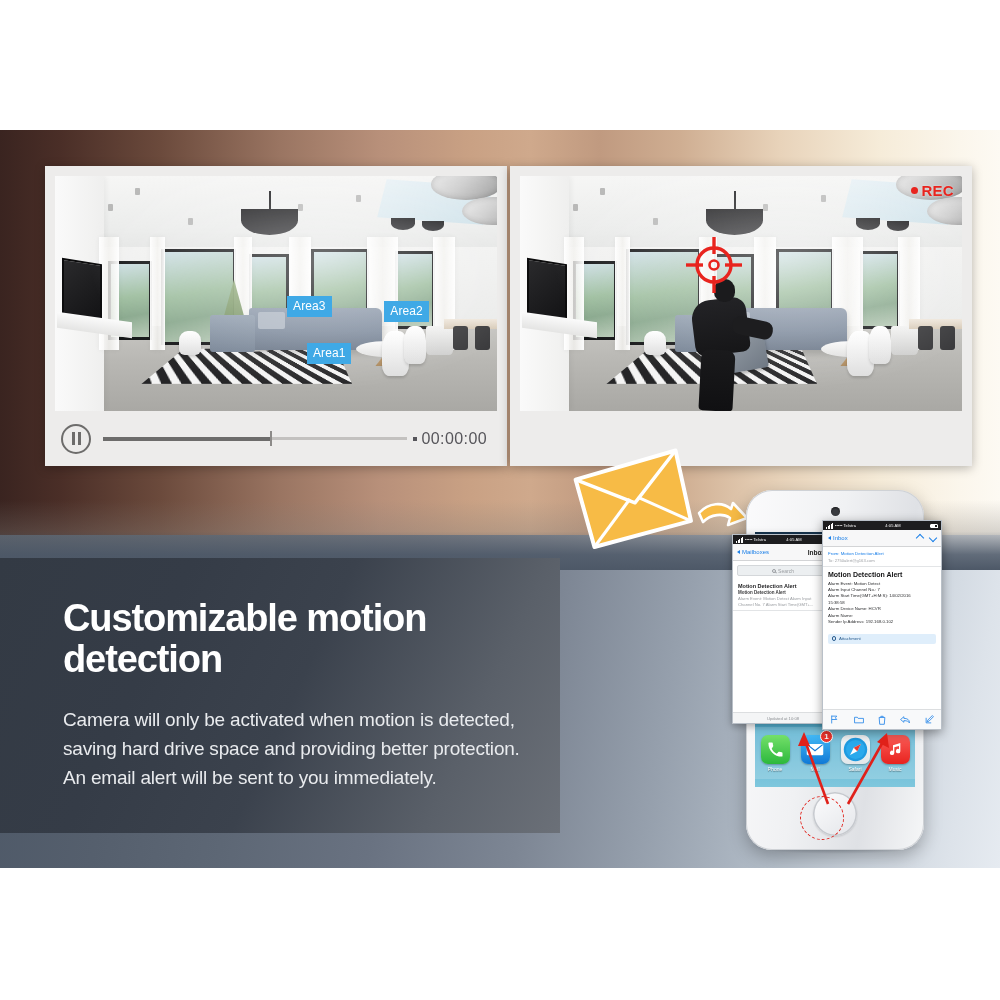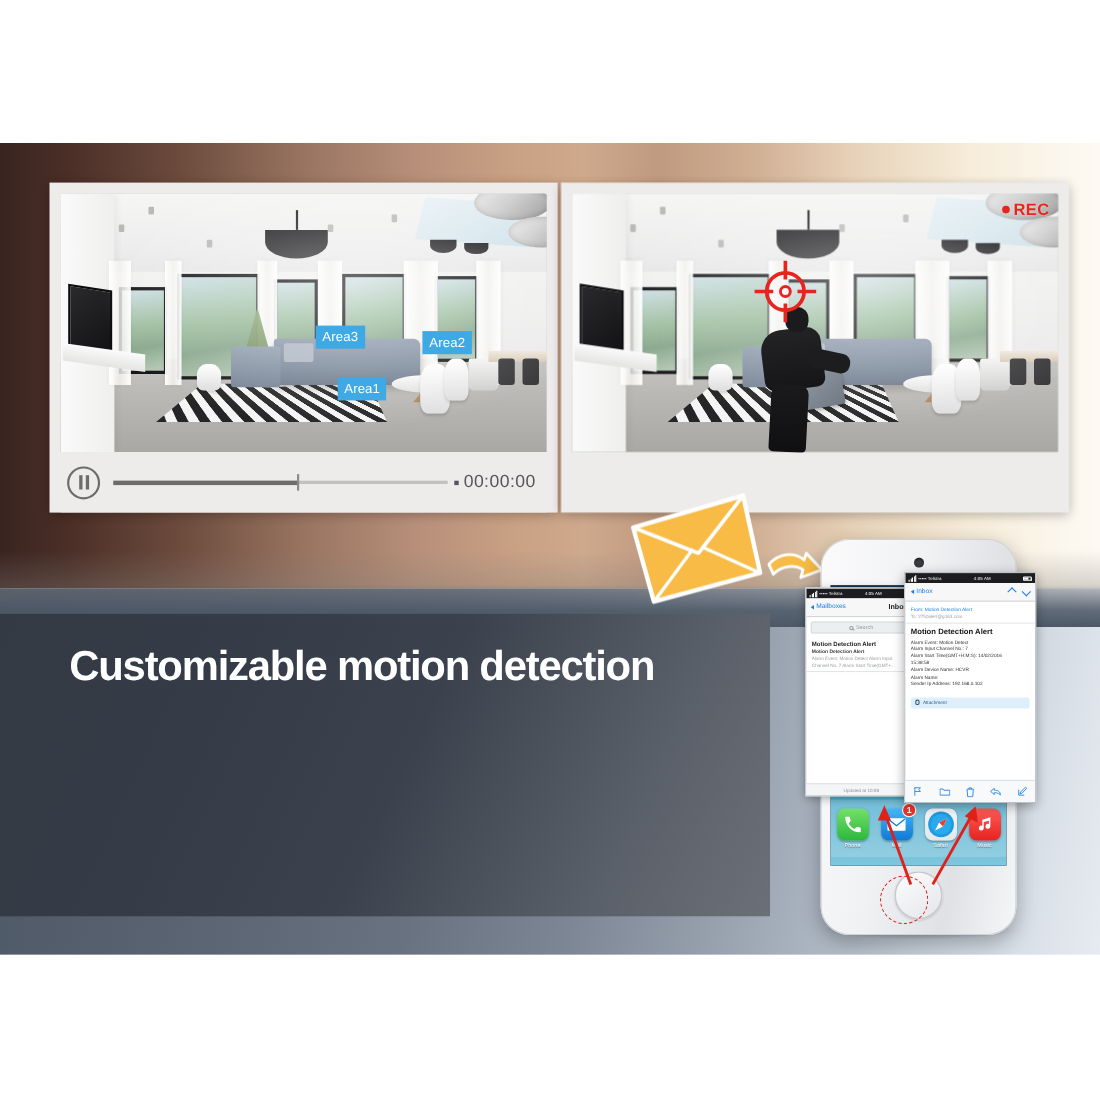--- a/index.html
+++ b/index.html
@@ -276,23 +276,23 @@
   .track .fill { position:absolute; left:0; height:4px; background:#6d6c6b; }
   .track .knob { position:absolute; width:2px; height:15px; background:#8c8a88; }
   .tstamp {
     flex:0 0 auto; font-size:16px; color:#56555a; letter-spacing:.4px;
     display:flex; align-items:center; gap:5px; padding-right:10px;
   }
   .tstamp .sq { width:4px; height:4px; background:#56555a; display:block;}
 
   
   .text-panel {
-    position:absolute; left:0; top:558px; width:700px; height:275px; z-index:4;
+    position:absolute; left:0; top:558px; width:560px; height:275px; z-index:4;
     background:linear-gradient(115deg,#333a44 0%,#353c47 28%,#3b424d 52%,#5a6069 80%,#6b7078 100%);
-    padding:28px 0 0 63px;
+    padding:40px 0 0 63px;
   }
   .headline {
     color:#ffffff; font-weight:bold; font-size:38px; line-height:1.08;
     letter-spacing:-1.1px; max-width:615px;
   }
   .headline span { display:block; }
   .subcopy {
     margin-top:26px; color:#e9ebee; font-size:19px; line-height:1.52;
     letter-spacing:-.2px; max-width:615px; font-weight:400;
   }
@@ -603,20 +603,25 @@
   </svg>
 
   <svg class="arrow-wrap" viewBox="0 0 52 40">
     <path d="M2 13 C12 2, 26 2, 34 9 L36 3 L50 18 L31 25 L33 18 C26 13, 14 14, 6 22 Z" fill="#f7bb46" stroke="#ffffff" stroke-width="2.6" stroke-linejoin="round"></path>
   </svg>
 
   <div class="text-panel">
     <div class="headline">
       <span>Customizable motion detection</span>
     </div>
+    <div class="subcopy">
+      <span>Camera will only be activated when motion is detected,</span>
+      <span>saving hard drive space and providing better protection.</span>
+      <span>An email alert will be sent to you immediately.</span>
+    </div>
   </div>
 
   <div class="phone-shadow"></div>
 
   <div class="phone">
     <div class="phone-body"></div>
     <div class="phone-cam"></div>
 
     <div class="phone-screen">
       <div class="homescreen">

